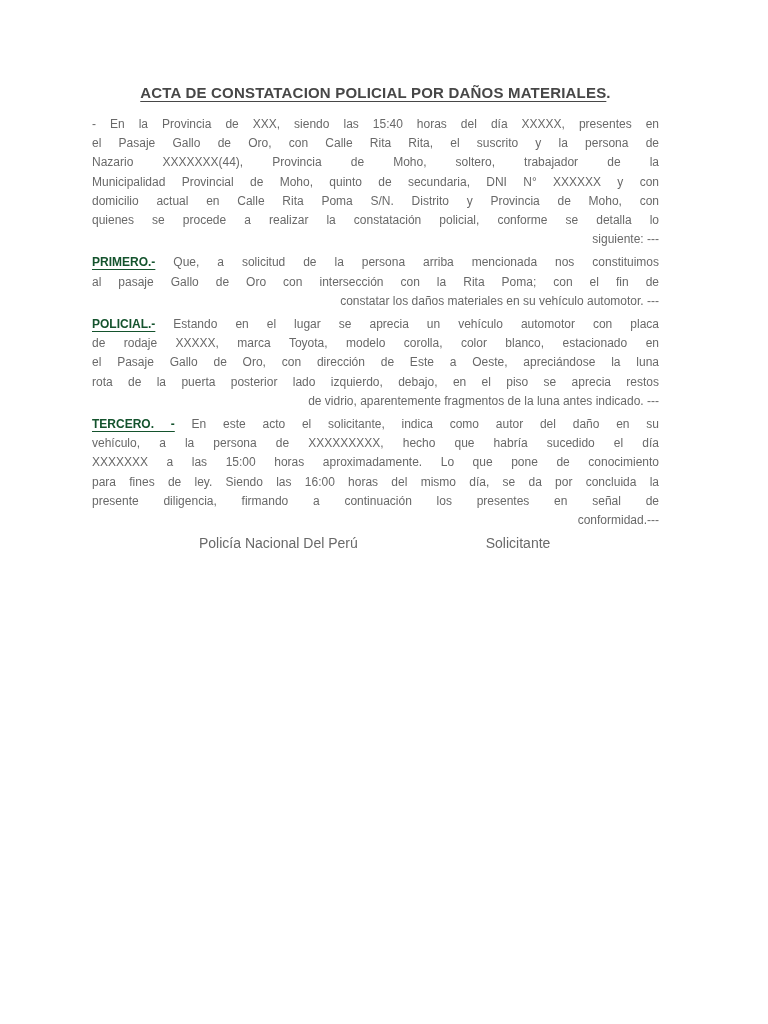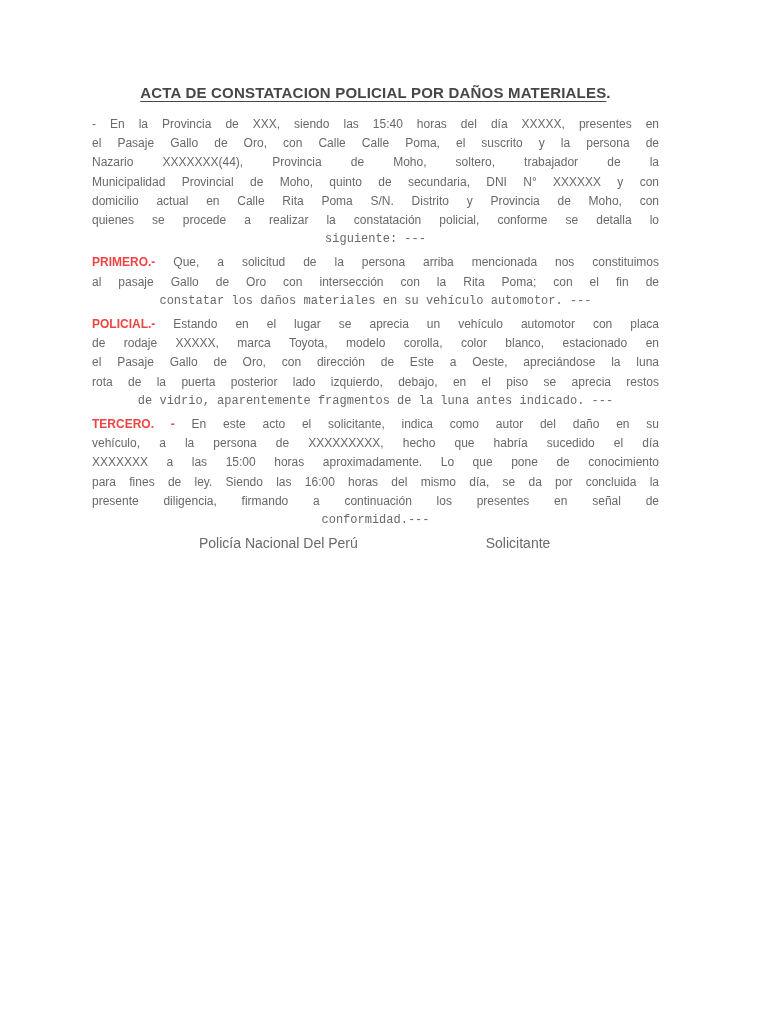--- a/index.html
+++ b/index.html
@@ -40,26 +40,26 @@
     line-height: 19.2px;
     color: #696969;
   }
   .jline {
     text-align: justify;
     text-align-last: justify;
     text-justify: inter-word;
     white-space: normal;
   }
   .lline {
-    text-align: center;
-    font-family: Liberation Mono, monospace;
+    text-align: right;
   }
   .lead {
     font-weight: bold;
-    color: #ef4444;
+    color: #14532d;
+    text-decoration: underline;
     text-underline-offset: 3px;
   }
   .signatures {
     margin-top: 2px;
     font-size: 14px;
     line-height: 19.2px;
     color: #696969;
     display: flex;
     align-items: baseline;
   }
@@ -69,21 +69,21 @@
 </head>
 <body>
 
 <div class="page">
   <div class="content">
 
     <h1 class="title"><span class="u">ACTA DE CONSTATACION POLICIAL POR DAÑOS MATERIALES</span><span>.</span></h1>
 
     <div class="para">
       <div class="jline">- En la Provincia de XXX, siendo las 15:40 horas del día XXXXX, presentes en</div>
-      <div class="jline">el Pasaje Gallo de Oro, con Calle Calle Poma, el suscrito y la persona de</div>
+      <div class="jline">el Pasaje Gallo de Oro, con Calle Rita Rita, el suscrito y la persona de</div>
       <div class="jline">Nazario XXXXXXX(44), Provincia de Moho, soltero, trabajador de la</div>
       <div class="jline">Municipalidad Provincial de Moho, quinto de secundaria, DNI N° XXXXXX y con</div>
       <div class="jline">domicilio actual en Calle Rita Poma S/N. Distrito y Provincia de Moho, con</div>
       <div class="jline">quienes se procede a realizar la constatación policial, conforme se detalla lo</div>
       <div class="lline">siguiente: ---</div>
     </div>
 
     <div class="para">
       <div class="jline"><span class="lead">PRIMERO.-</span> <span>Que, a solicitud de la persona arriba mencionada nos constituimos</span></div>
       <div class="jline">al pasaje Gallo de Oro con intersección con la Rita Poma; con el fin de</div>

